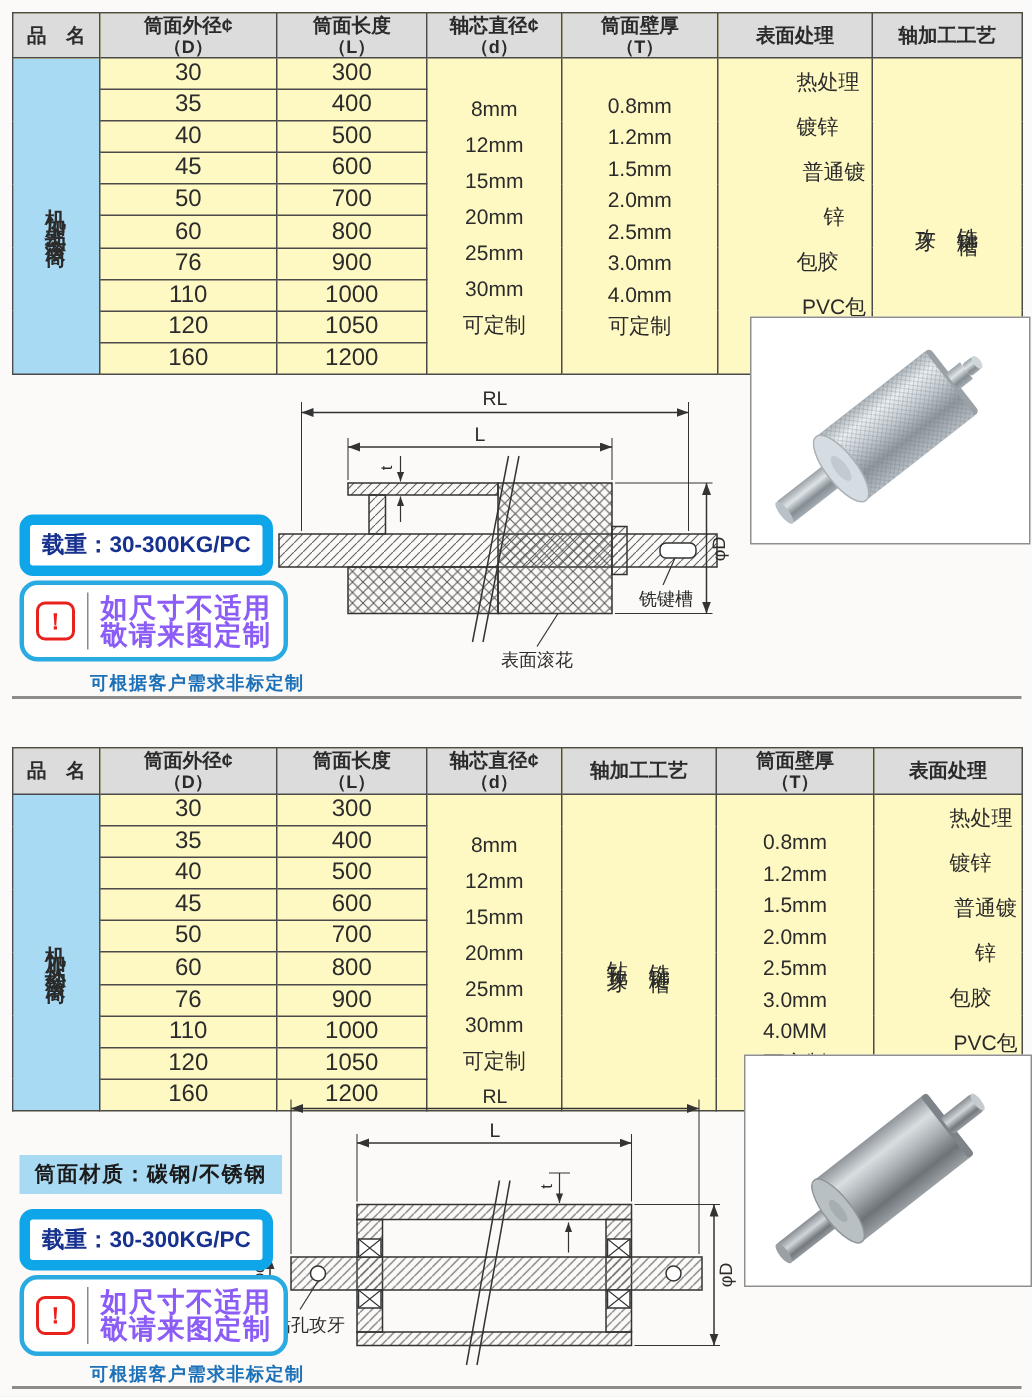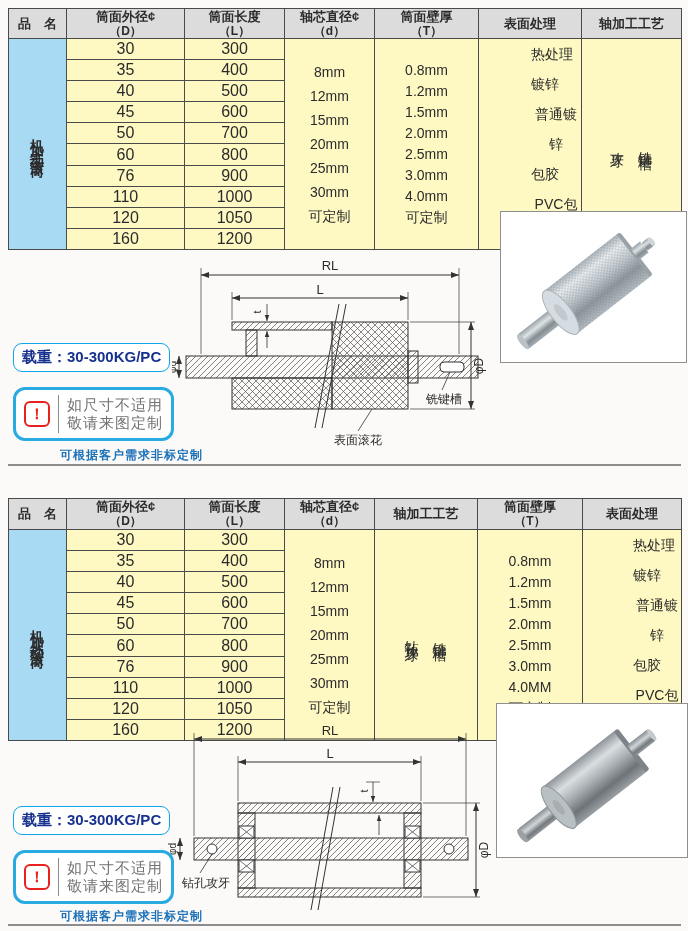--- a/index.html
+++ b/index.html
@@ -17,25 +17,25 @@
   .linecell{display:flex;flex-direction:column;justify-content:center;align-items:center;height:100%;}
   .linecell div{font-size:14px;color:#2b2b2b;}
   .gap24 div{line-height:24px;}
   .gap21 div{line-height:21px;}
   .gap30 div{line-height:30px;margin-left:38px;}
   .proc{display:flex;flex-direction:row;justify-content:center;align-items:center;gap:10px;height:100%;}
   .vtext{writing-mode:vertical-rl;text-orientation:upright;letter-spacing:3px;font-size:14px;color:#2b2b2b;}
 
   
   .banner{position:absolute;background:#a9daf3;color:#1b1b1b;font-weight:bold;font-size:15px;padding:4px 10px;letter-spacing:1px;white-space:nowrap;}
-  .load-badge{position:absolute;background:#fff;border:1px solid #0ea5e9;border-radius:9px;color:#17318f;font-weight:bold;font-size:15px;padding:4px 8px;white-space:nowrap;}
+  .load-badge{position:absolute;background:#fff;border:7px solid #0ea5e9;border-radius:9px;color:#17318f;font-weight:bold;font-size:15px;padding:4px 8px;white-space:nowrap;}
   .notice{position:absolute;background:#fff;border:3px solid #29abe2;border-radius:12px;display:flex;align-items:center;padding:5px 8px;gap:8px;}
   .warn{width:22px;height:22px;border:2px solid #e8211d;border-radius:6px;color:#e8211d;font-weight:bold;font-size:15px;display:flex;align-items:center;justify-content:center;flex:0 0 auto;}
   .vline{width:1px;height:38px;background:#8a8a8a;flex:0 0 auto;}
-  .notice-text{color:#737373;font-weight:normal;font-size:15px;line-height:18px;letter-spacing:1px;white-space:nowrap;}
+  .notice-text{color:#8b5cf6;font-weight:bold;font-size:18px;line-height:18px;letter-spacing:1px;white-space:nowrap;}
   .footnote{position:absolute;color:#1d71b8;font-weight:bold;font-size:12px;letter-spacing:1px;white-space:nowrap;margin-left:44px;}
   .divider{position:absolute;left:8px;width:673px;height:2px;background:#8c8c8c;}
 
   
   .photo-box{position:absolute;background:#fff;border:1px solid #8f8f8f;}
   svg text{fill:#2b2b2b;}
 </style>
 </head>
 <body>
 
@@ -454,20 +454,21 @@
       <line x1="165" y1="62" x2="143" y2="185" stroke-width="1"></line>
     </g>
     <text x="162" y="10" font-size="13" text-anchor="middle">RL</text>
     <text x="162" y="33" font-size="13" text-anchor="middle">L</text>
     <text transform="translate(200,66) rotate(-90)" font-size="11" text-anchor="middle">t</text>
     <text transform="translate(8,124) rotate(-90)" font-size="10" text-anchor="middle">φd</text>
     <text transform="translate(320,125) rotate(-90)" font-size="12" text-anchor="middle">φD</text>
     <text x="38" y="162" font-size="12" text-anchor="middle">钻孔攻牙</text>
   </svg>
 
+  <div class="banner" style="left:13px;top:770px;font-size:14px;">筒面材质：碳钢/不锈钢</div>
 
   <div class="load-badge" style="left:13px;top:806px;">载重：30-300KG/PC</div>
 
   <div class="notice" style="left:13px;top:850px;">
     <span class="warn">！</span>
     <span class="vline"></span>
     <span class="notice-text"><span>如尺寸不适用</span><br><span>敬请来图定制</span></span>
   </div>
 
   <div class="footnote" style="left:16px;top:908px;">可根据客户需求非标定制</div>

